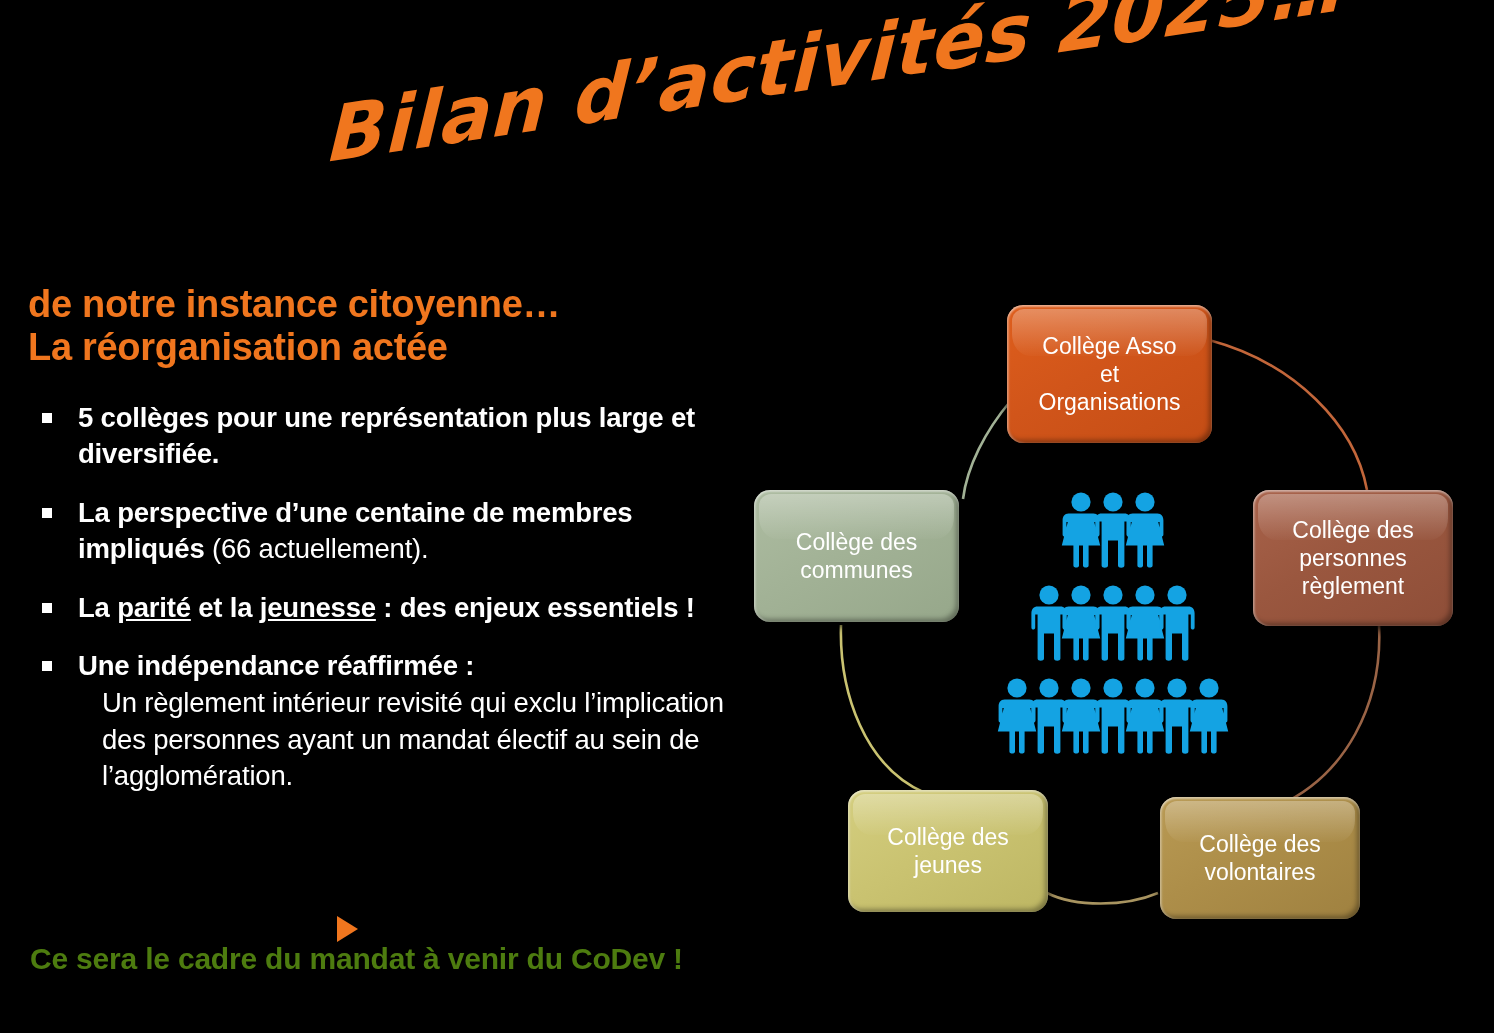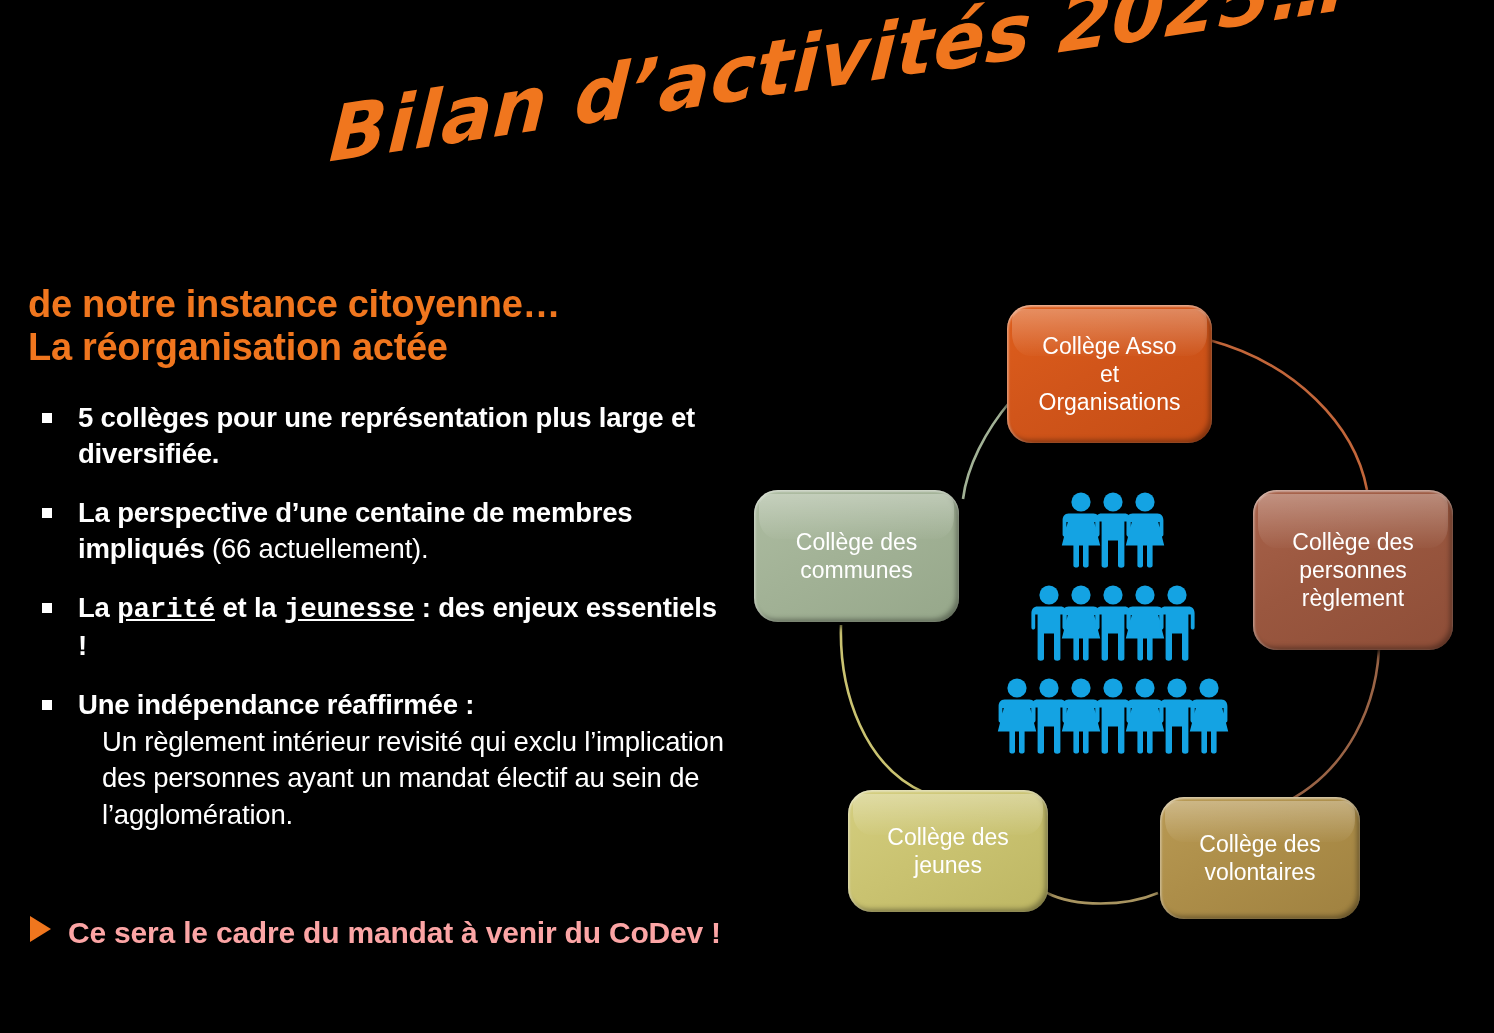--- a/index.html
+++ b/index.html
@@ -70,33 +70,34 @@
   ul.bullets > li .sq {
     position: absolute;
     left: 14px;
     top: 13px;
     width: 10px;
     height: 10px;
     background: #FFFFFF;
   }
   .b { font-weight: bold; text-align: center; }
   .n { font-weight: normal; }
-  .u { text-decoration: underline; font-weight: bold; font-family: Liberation Mono, monospace; }
+  .u { text-decoration: underline; font-weight: bold; }
   .sub-line { font-weight: normal; display: block; margin-left: 24px; }
 
   #footline {
     position: absolute;
     left: 30px;
     top: 916px;
     display: flex;
-    align-items: flex-start;
-    color: #fca5a5;
+    align-items: center;
+    color: #4d7c0f;
     font-weight: bold;
     font-size: 30px;
     letter-spacing: -0.2px;
+    flex-direction: column;
   }
   #footline .tri {
     width: 0; height: 0;
     border-left: 21px solid #F0761E;
     border-top: 13px solid transparent;
     border-bottom: 13px solid transparent;
     margin-right: 17px;
   }
 
   
@@ -107,21 +108,21 @@
     width: 755px;
     height: 640px;
   }
   #diagram svg.arcs {
     position: absolute;
     left: 0; top: 0;
     width: 755px; height: 640px;
   }
   .node {
     position: absolute;
-    border-radius: 24px;
+    border-radius: 16px;
     display: flex;
     align-items: center;
     justify-content: center;
     text-align: center;
     color: #FFFFFF;
     font-size: 23px;
     line-height: 1.22;
     padding: 6px 10px;
     box-shadow: 0 4px 9px rgba(0,0,0,0.85),
                 inset 0 2px 2px rgba(255,255,255,0.45),
@@ -136,21 +137,21 @@
     border-radius: 12px 12px 18px 18px / 12px 12px 22px 22px;
     background: linear-gradient(to bottom, rgba(255,255,255,0.30), rgba(255,255,255,0.02));
     pointer-events: none;
   }
 
   #node-asso {
     left: 272px; top: 20px; width: 205px; height: 138px;
     background: linear-gradient(150deg, #DE5E1C 0%, #D1551A 45%, #C44D15 100%);
   }
   #node-qualifiees {
-    left: 518px; top: 205px; width: 200px; height: 160px;
+    left: 518px; top: 205px; width: 200px; height: 136px;
     background: linear-gradient(150deg, #A8624A 0%, #9A573F 45%, #8E4E38 100%);
   }
   #node-volontaires {
     left: 425px; top: 512px; width: 200px; height: 122px;
     background: linear-gradient(150deg, #B99A54 0%, #AD8E49 45%, #9F8140 100%);
   }
   #node-jeunes {
     left: 113px; top: 505px; width: 200px; height: 122px;
     background: linear-gradient(150deg, #D4CE7F 0%, #CAC371 45%, #BDB663 100%);
   }

